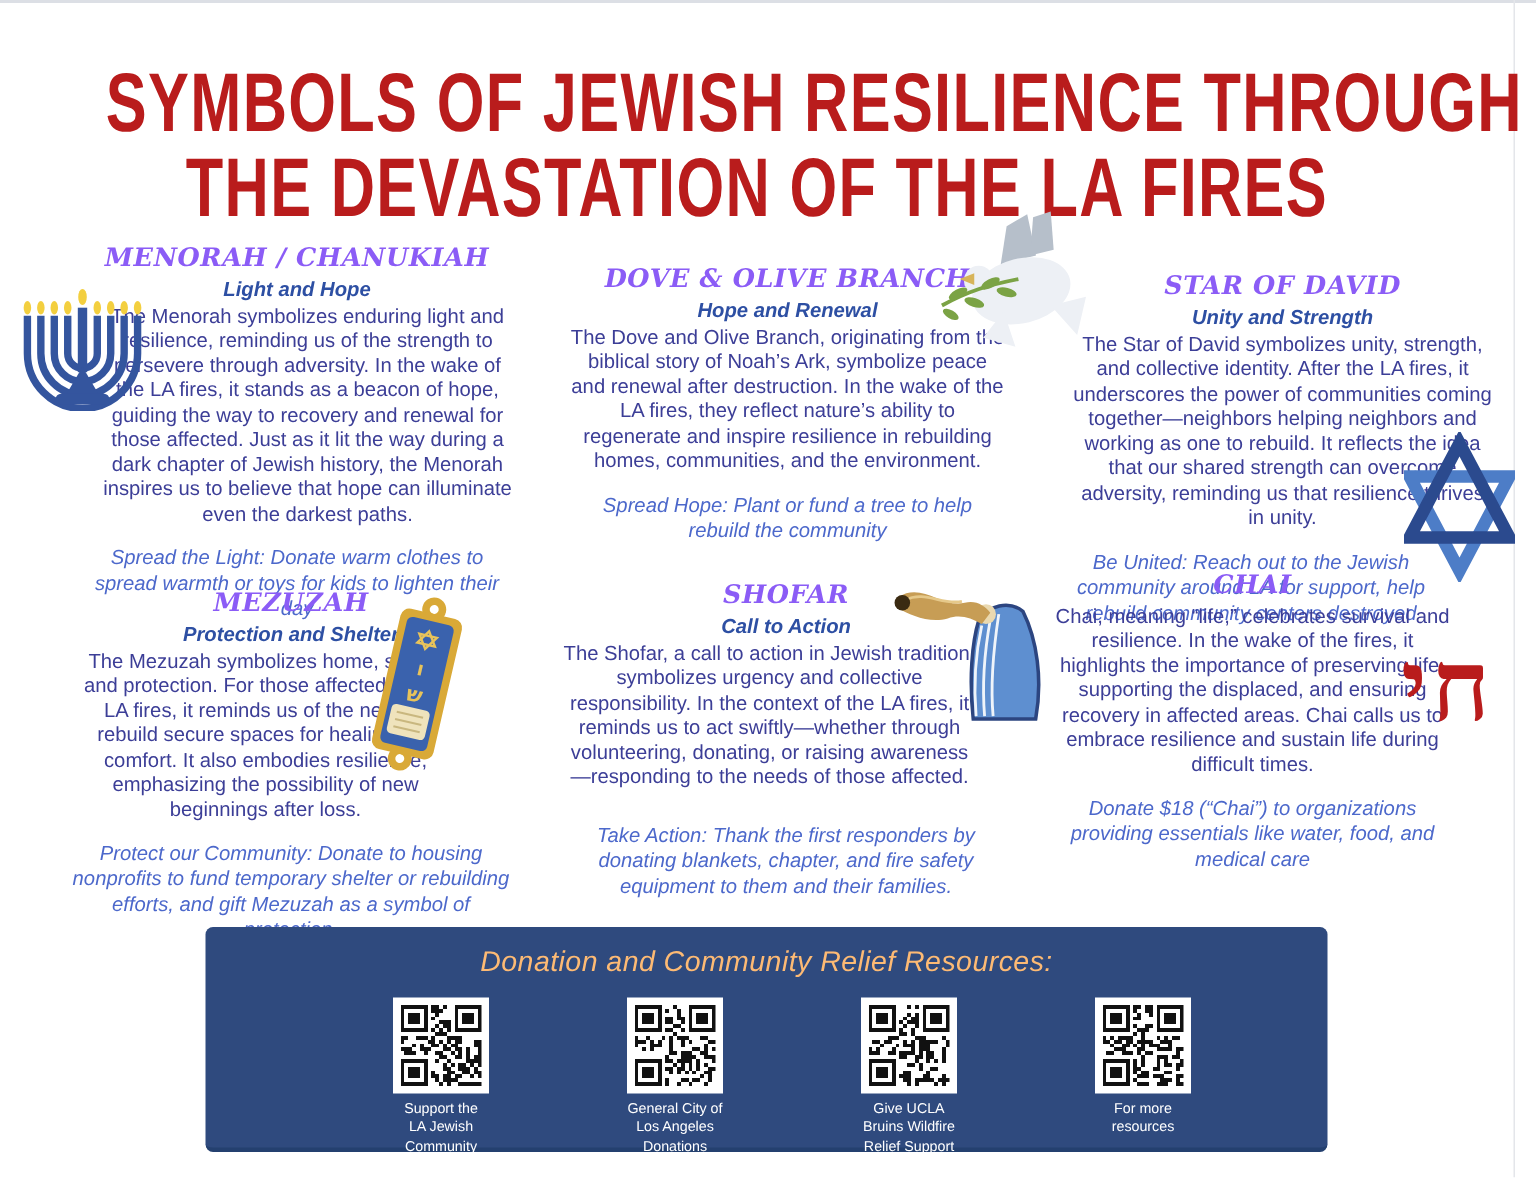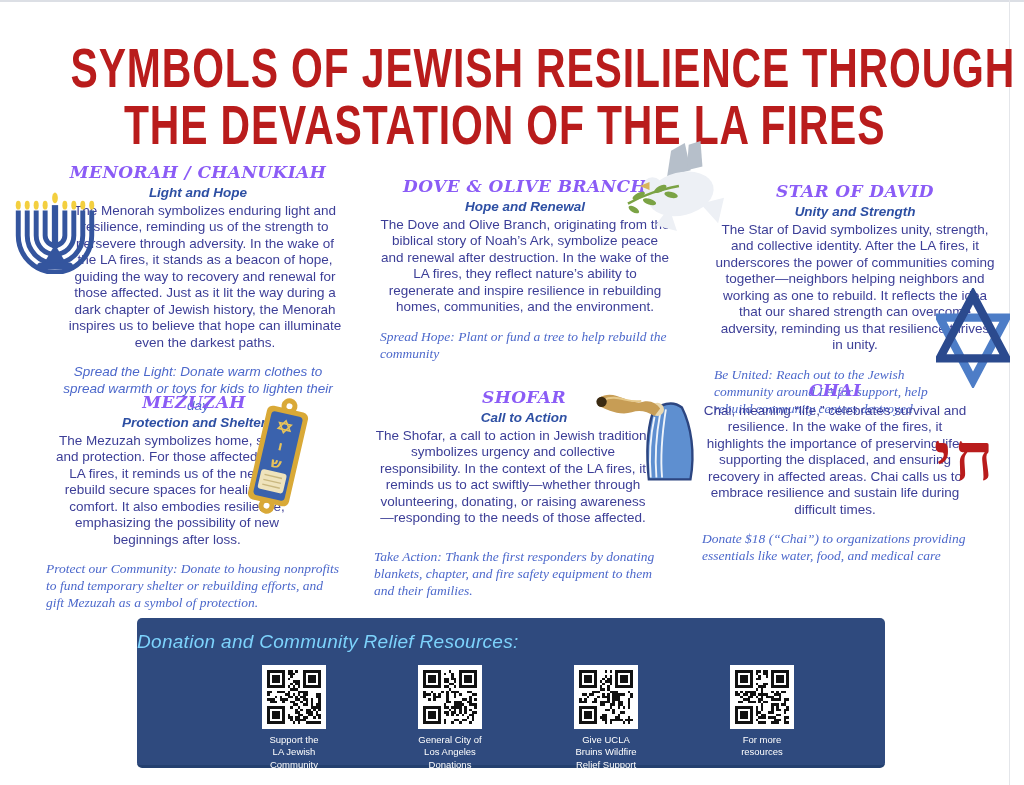--- a/index.html
+++ b/index.html
@@ -14,33 +14,33 @@
     transform: scale(0.87, 1.18); transform-origin: center top; white-space: nowrap; line-height: 1.0; }
   .title-line2 { margin-top: 10px; }
 
   
   .section { position: absolute; text-align: center; }
   .sec-heading { font-family: "DejaVu Serif", serif; font-weight: bold; font-style: italic;
     font-size: 17px; letter-spacing: 0.4px; color: #8b5cf6; }
   .sec-subtitle { font-weight: bold; font-style: italic; font-size: 13.5px; color: #2d4fa3; margin-top: 3px; }
   .sec-body { font-size: 13.5px; line-height: 1.22; color: #3c3e97; margin-top: 3px; }
   .sec-cta { font-style: italic; font-size: 13.5px; line-height: 1.25; color: #4c68cb; margin-top: 13px; }
-  .cta-left { text-align: left; font-family: Liberation Serif, serif; }
+  .cta-left { text-align: center; }
 
   .icon-abs { position: absolute; }
 
   .chai-glyph { position: absolute; left: 934px; top: 424px; width: 90px;
     font-family: "DejaVu Serif", serif; font-weight: bold; font-size: 66px; color: #b91c1c;
     letter-spacing: 3px; line-height: 1; }
 
   
   .footer-bar { position: absolute; left: 137px; top: 618px; width: 748px; height: 150px;
     background: #2f4a7e; border-radius: 5px; border-bottom: 3px solid #24406f; }
-  .footer-heading { margin-top: 13px; font-style: italic; font-size: 19px;
-    color: #7dd3fc; letter-spacing: 0.3px; }
+  .footer-heading { margin-top: 13px; text-align: center; font-style: italic; font-size: 19px;
+    color: #fdba74; letter-spacing: 0.3px; }
   .qr-row { margin-top: 12px; display: flex; justify-content: center; gap: 44px; margin-left: 34px; }
   .qr-item { width: 112px; display: flex; flex-direction: column; align-items: center; }
   .qr-box { width: 64px; height: 64px; background: #ffffff; padding: 5px; }
   .qr-box svg { width: 54px; height: 54px; display: block; }
   .qr-label { margin-top: 5px; text-align: center; font-size: 9.5px; line-height: 1.3;
     color: #ffffff; white-space: pre-line; }
 </style>
 </head>
 <body>
 

